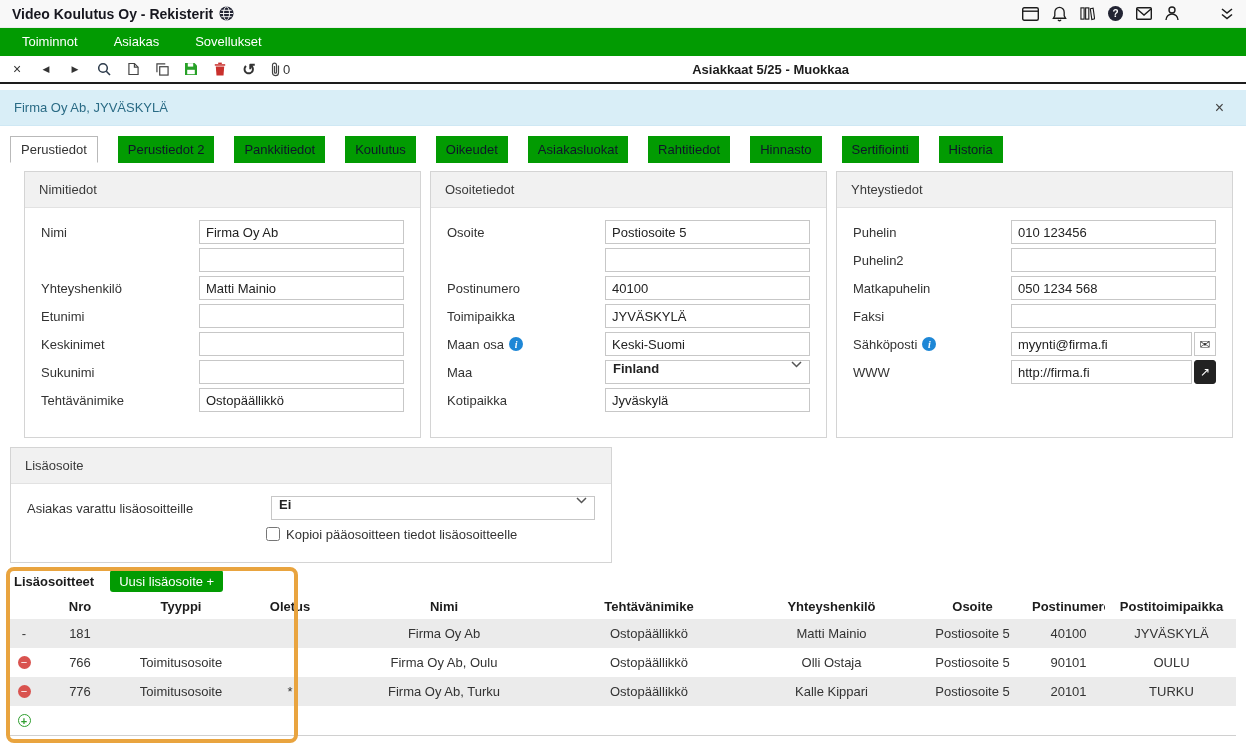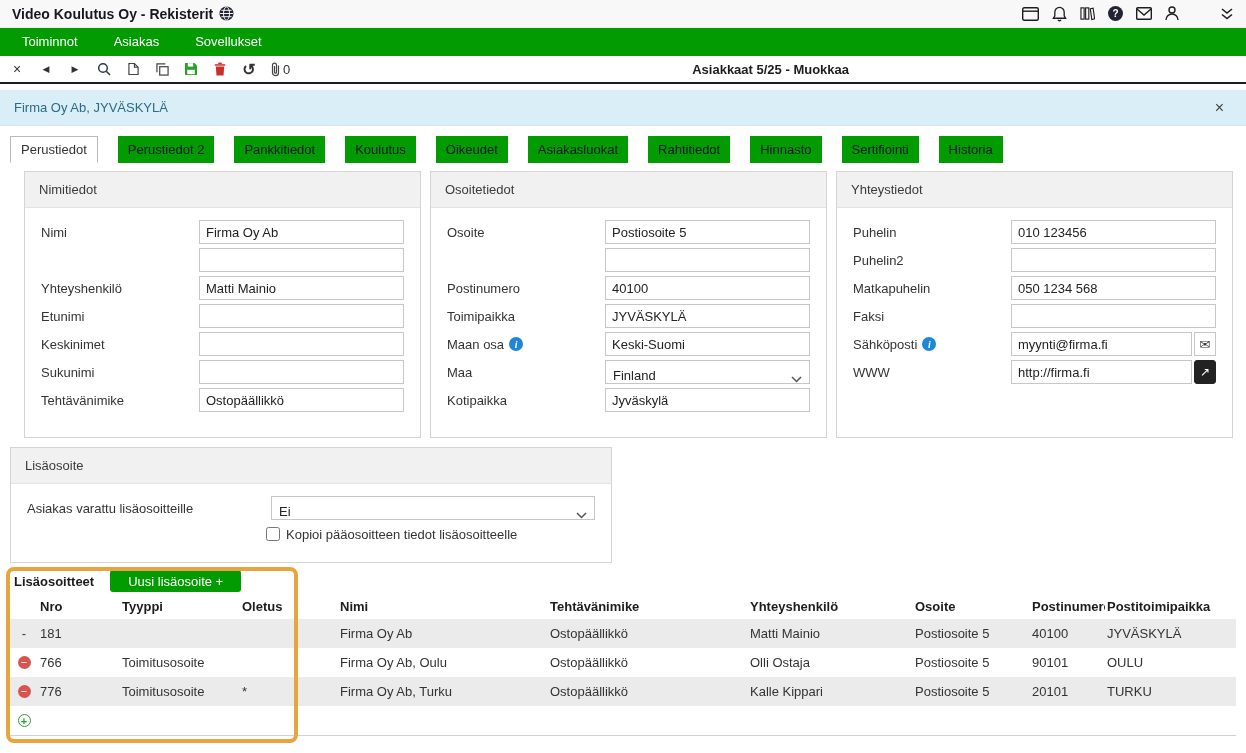--- a/index.html
+++ b/index.html
@@ -44,42 +44,42 @@
   .panel { border:1px solid #d4d4d4; background:#fff; flex:1; min-height:267px; }
   .panel-header { background:#f1f1f1; border-bottom:1px solid #e2e2e2; height:36px;
     display:flex; align-items:center; padding:0 14px; color:#3a3a3a; }
   .panel-body { padding:12px 16px 12px 16px; }
   .frow { display:flex; align-items:center; height:24px; margin-bottom:4px; }
   .frow > label { flex:0 0 158px; display:flex; align-items:center; gap:5px; color:#333; }
   .ti { width:205px; height:24px; border:1px solid #c7c7c7; padding:0 6px; color:#222;
     font-family:"Liberation Sans", sans-serif; font-size:13px; background:#fff; }
   .ti.short { width:181px; }
   .select { width:205px; height:24px; border:1px solid #c7c7c7; background:#fff; cursor:pointer;
-    display:flex; align-items:flex-end; justify-content:space-between; padding:0 7px; color:#222; }
+    display:flex; align-items:flex-start; justify-content:space-between; padding:0 7px; color:#222;font-weight:bold; }
   .select.w325 { width:325px; }
   .info-dot { width:14px; height:14px; border-radius:50%; background:#1e87d6; color:#fff;
     font-size:10px; font-weight:700; font-style:italic; display:inline-flex; align-items:center;
     justify-content:center; cursor:pointer; font-family:"Liberation Serif", serif; }
   .mini-btn { width:22px; height:24px; border:1px solid #c7c7c7; background:#fff; margin-left:2px;
     display:inline-flex; align-items:center; justify-content:center; cursor:pointer; font-size:13px; color:#333; padding:0; }
   .mini-btn.dark { background:#222; border-color:#222; color:#fff; border-radius:3px; font-size:12px; }
   
   .lisa-wrap { padding:0 10px; margin-top:9px; }
   .panel.lisa { width:602px; min-height:116px; flex:none; }
   .lisa .frow > label { flex:0 0 244px; }
   .chk-row { display:flex; align-items:center; margin:4px 0 0 239px; gap:6px; height:20px; }
   .chk-row input { width:14px; height:14px; margin:0; cursor:pointer; }
   
   .addr-head { display:flex; align-items:center; gap:16px; padding:8px 14px 2px 14px; height:30px; }
   .addr-title { font-weight:700; color:#1c1c1c; }
   .btn-green { background:#029b02; color:#fff; border:none; border-radius:3px; height:22px;
-    padding:0 18px; font-size:13px; font-family:"Liberation Sans", sans-serif; cursor:pointer; }
+    padding:0 9px; font-size:13px; font-family:"Liberation Sans", sans-serif; cursor:pointer; }
   .atable { margin:0 10px; border-bottom:1px solid #d0d0d0; }
   .arow { display:grid; grid-template-columns:28px 82px 120px 98px 210px 200px 165px 117px 75px 1fr;
-    align-items:center; height:29px; }
+    align-items:center; height:29px;text-align:center; }
   .arow.hdr { height:26px; font-weight:700; color:#1c1c1c; }
   .arow.stripe { background:#ebebeb; }
   .acell { padding-left:2px; overflow:hidden; white-space:nowrap; }
   .acell.cicon { display:flex; justify-content:center; padding-left:0; }
   .minus-dot { width:13px; height:13px; border-radius:50%; background:#d9534f; color:#fff;
     font-size:11px; line-height:11px; display:inline-flex; align-items:center; justify-content:center; cursor:pointer; }
   .plus-dot { width:13px; height:13px; border-radius:50%; border:1.5px solid #2e9e2e; color:#2e9e2e;
     font-size:11px; font-weight:700; line-height:10px; display:inline-flex; align-items:center; justify-content:center; cursor:pointer; }
   
   .highlight { position:absolute; left:6px; top:567px; width:292px; height:176px;

